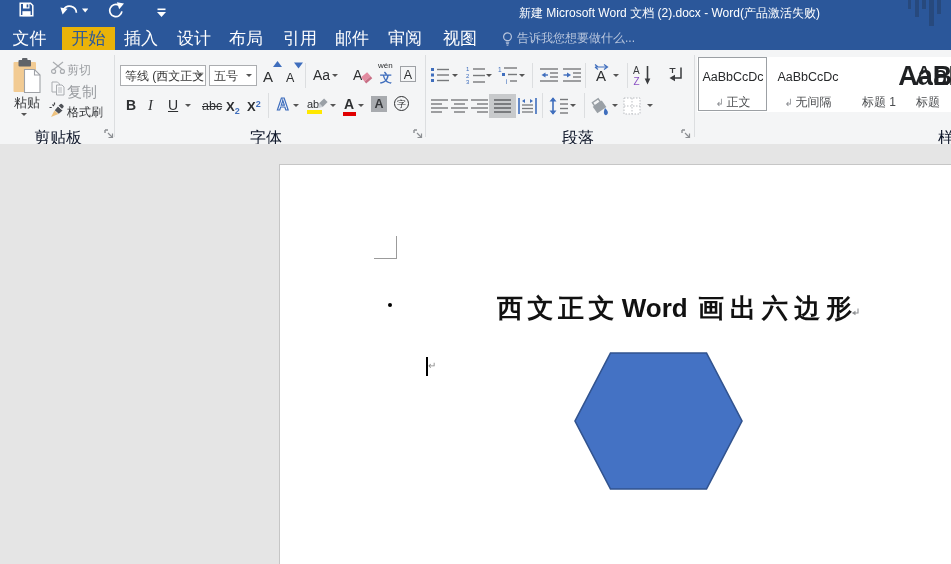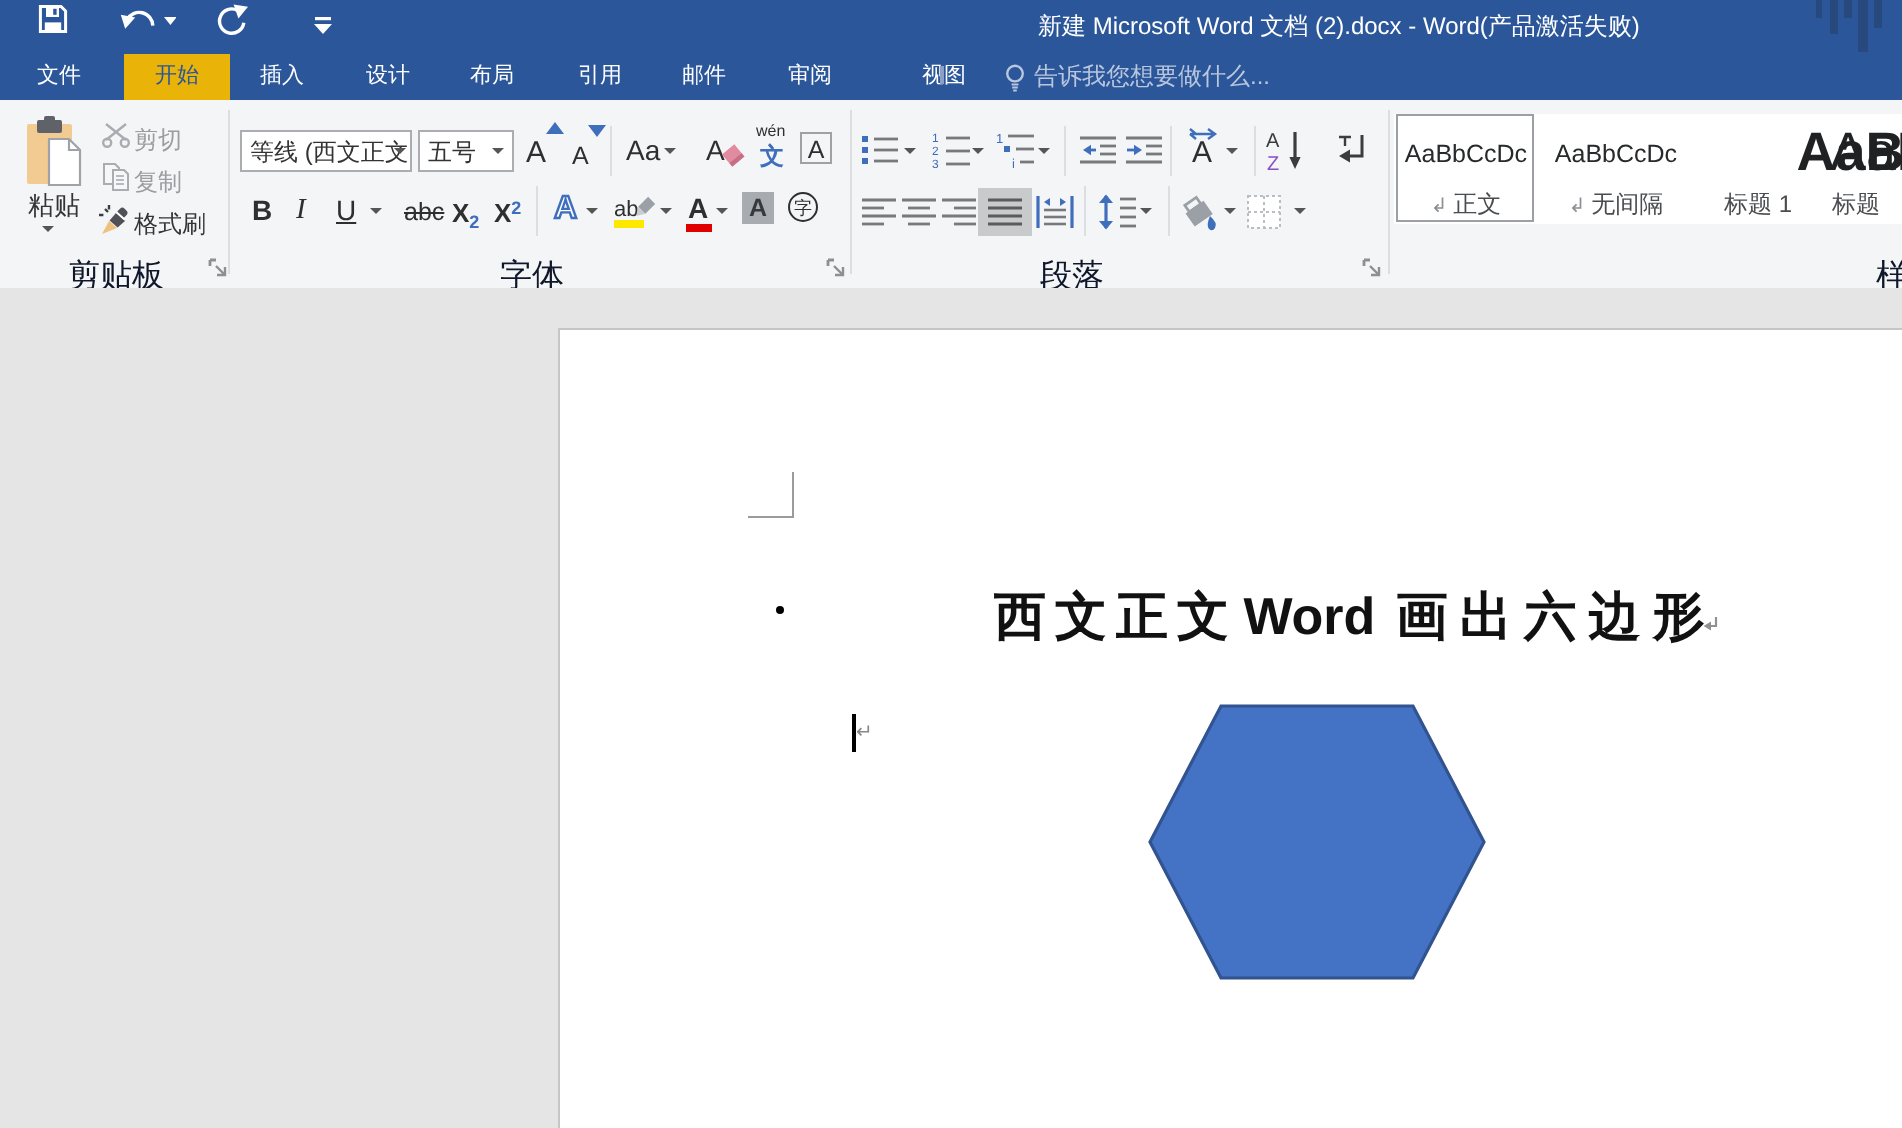--- a/index.html
+++ b/index.html
@@ -1,18 +1,18 @@
 <!DOCTYPE html>
 <html><head>
 <meta charset="utf-8">
 <style>
   html,body{margin:0;padding:0;}
   body{width:951px;height:564px;overflow:hidden;font-family:"Liberation Sans",sans-serif;position:relative;background:#e5e5e5;}
   .abs{position:absolute;}
-  .tab{position:absolute;top:27px;height:23px;line-height:23px;color:#fff;font-size:11px;text-align:center;}
+  .tab{position:absolute;top:27px;height:23px;line-height:23px;color:#fff;font-size:17px;text-align:center;}
   .gsep{position:absolute;width:1px;top:55px;height:82px;background:#dcdee0;}
   .glabel{position:absolute;top:128px;font-size:16px;color:#0f172a;}
   .dd{display:inline-block;width:0;height:0;border-left:3.3px solid transparent;border-right:3.3px solid transparent;border-top:3.8px solid #555;}
   .launcher{position:absolute;width:11px;height:11px;}
   svg{display:block;}
 </style>
 </head>
 <body>
 
   <div class="abs" style="left:0;top:0;width:951px;height:27px;background:#2b579a;"></div>
@@ -45,35 +45,35 @@
 
   <div class="abs" style="left:0;top:27px;width:951px;height:23px;background:#2b579a;"></div>
   <div class="tab" style="left:10px;width:39px;">文件</div>
   <div class="tab" style="left:62px;width:53px;background:#eab308;color:#2b579a;">开始</div>
   <div class="tab" style="left:118px;width:46px;">插入</div>
   <div class="tab" style="left:171px;width:46px;">设计</div>
   <div class="tab" style="left:223px;width:46px;">布局</div>
   <div class="tab" style="left:277px;width:46px;">引用</div>
   <div class="tab" style="left:329px;width:46px;font-family:Liberation Serif, serif;">邮件</div>
   <div class="tab" style="left:382px;width:46px;">审阅</div>
-  <div class="tab" style="left:437px;width:46px;text-align:right;">视图</div>
+  <div class="tab" style="left:437px;width:46px;">视图</div>
   <div class="abs" style="left:470px;top:33px;width:1.5px;height:9px;background:#8ba0c4;"></div>
   <svg class="abs" style="left:502px;top:32px;" width="11" height="14" viewBox="0 0 11 14">
     <circle cx="5.5" cy="4.8" r="3.9" fill="none" stroke="#b9c6dd" stroke-width="1.2"></circle>
     <path d="M3.8,10.2 h3.4 M4.1,11.7 h2.8 M4.6,13.2 h1.8" stroke="#b9c6dd" stroke-width="1" fill="none"></path>
   </svg>
   <div class="tab" style="left:517px;width:200px;text-align:left;color:#b9c6dd;font-size:12px;">告诉我您想要做什么...</div>
 
   <div class="abs" style="left:0;top:50px;width:951px;height:94px;background:#f4f5f6;border-bottom:1px solid #d4d6d8;box-sizing:content-box;"></div>
   <div class="gsep" style="left:114px;"></div>
   <div class="gsep" style="left:425px;"></div>
   <div class="gsep" style="left:694px;"></div>
   <div class="glabel" style="left:34px;">剪贴板</div>
   <div class="glabel" style="left:250px;">字体</div>
-  <div class="glabel" style="left:520px;text-decoration:underline;">段落</div>
+  <div class="glabel" style="left:562px;text-decoration:underline;">段落</div>
   <div class="glabel" style="left:938px;">样式</div>
 
   <svg class="abs" style="left:12px;top:58px;" width="30" height="37" viewBox="0 0 30 37">
     <rect x="1.5" y="4" width="22.5" height="30" rx="1" fill="#f2cb93"></rect>
     <rect x="6.5" y="2" width="12.5" height="6.5" rx="1" fill="#5f6369"></rect>
     <rect x="10" y="0" width="5.5" height="4" rx="1" fill="#5f6369"></rect>
     <path d="M12.5,11.5 h10 l5.5,5.5 v17.5 h-15.5 z" fill="#fff" stroke="#9fa2a7" stroke-width="1.1"></path>
     <path d="M22.5,11.5 v5.5 h5.5" fill="none" stroke="#9fa2a7" stroke-width="1.1"></path>
   </svg>
   <div class="abs" style="left:13px;top:94px;width:28px;text-align:center;font-size:13px;color:#323437;">粘贴</div>
@@ -91,21 +91,21 @@
     <g fill="#f6f7f8" stroke="#a9acb0" stroke-width="1">
       <path d="M1,1 h5.5 l2,2 v8 h-7.5 z"></path>
       <path d="M5.5,4 h5.5 l2,2 v8 h-7.5 z"></path>
     </g>
     <g stroke="#a9acb0" stroke-width="0.8">
       <path d="M7,7 h4"></path>
       <path d="M7,9 h4"></path>
       <path d="M7,11 h4"></path>
     </g>
   </svg>
-  <div class="abs" style="left:67px;top:83px;font-size:12px;color:#9a9da1;">复制</div>
+  <div class="abs" style="left:67px;top:83px;font-size:15px;color:#9a9da1;">复制</div>
   <svg class="abs" style="left:49px;top:102px;" width="17" height="16" viewBox="0 0 17 16">
     <path d="M3.5,2.5 l1.5,1.5 M5.5,0.5 v2.2 M0.5,5.5 h2.2" stroke="#3c3e42" stroke-width="1.2"></path>
     <path d="M2,15 L5.5,8.5 L9.5,12 z" fill="#eec27e"></path>
     <path d="M5.8,8.2 L9,4.5 L13.5,8.5 L9.8,11.8 z" fill="#4e5157"></path>
     <path d="M9.6,3.8 L11,2.4 a1.6,1.6 0 0 1 2.3,0 l0.9,0.9 a1.6,1.6 0 0 1 0,2.3 L12.8,7 z" fill="#4e5157"></path>
     <path d="M9.3,4.2 L13.2,7.6" stroke="#fff" stroke-width="0.9" fill="none"></path>
   </svg>
   <div class="abs" style="left:67px;top:104px;font-size:12px;color:#323437;">格式刷</div>
 
   <div class="abs" style="left:120px;top:65px;width:86px;height:21px;background:#fff;border:1px solid #abadb0;font-size:12px;color:#333;line-height:21px;padding-left:4px;overflow:hidden;white-space:nowrap;box-sizing:border-box;">等线 (西文正文</div>

